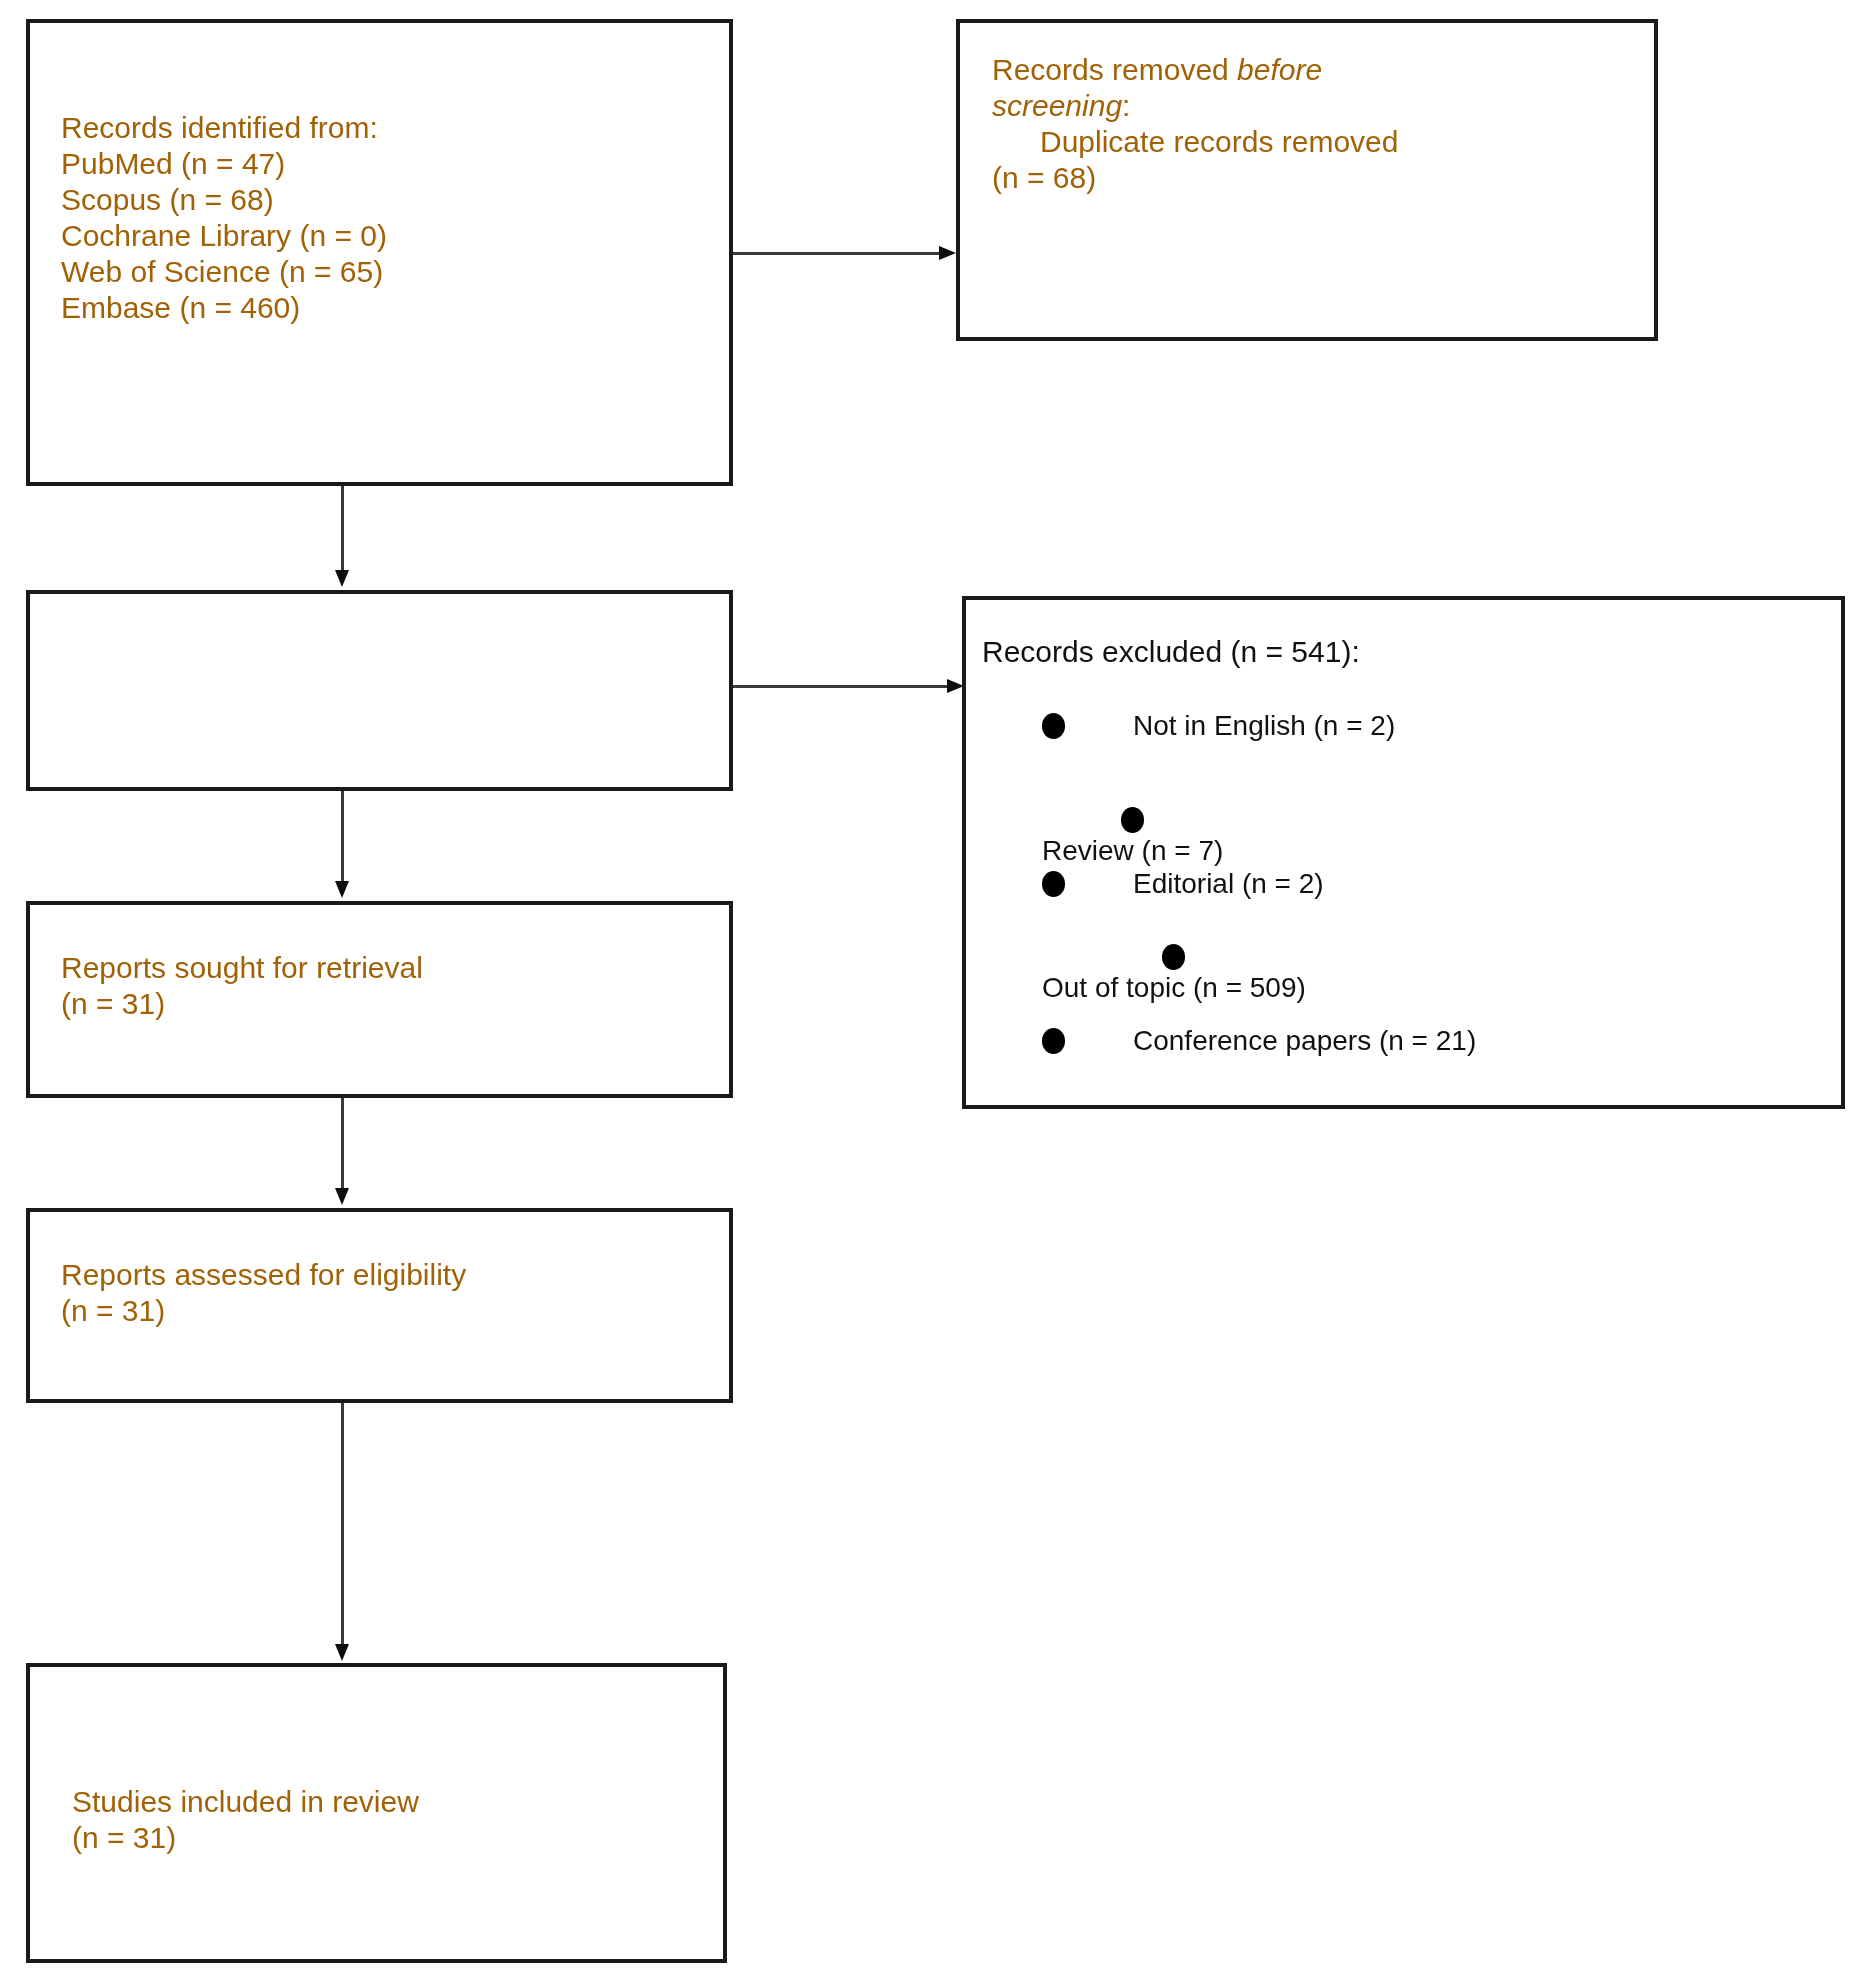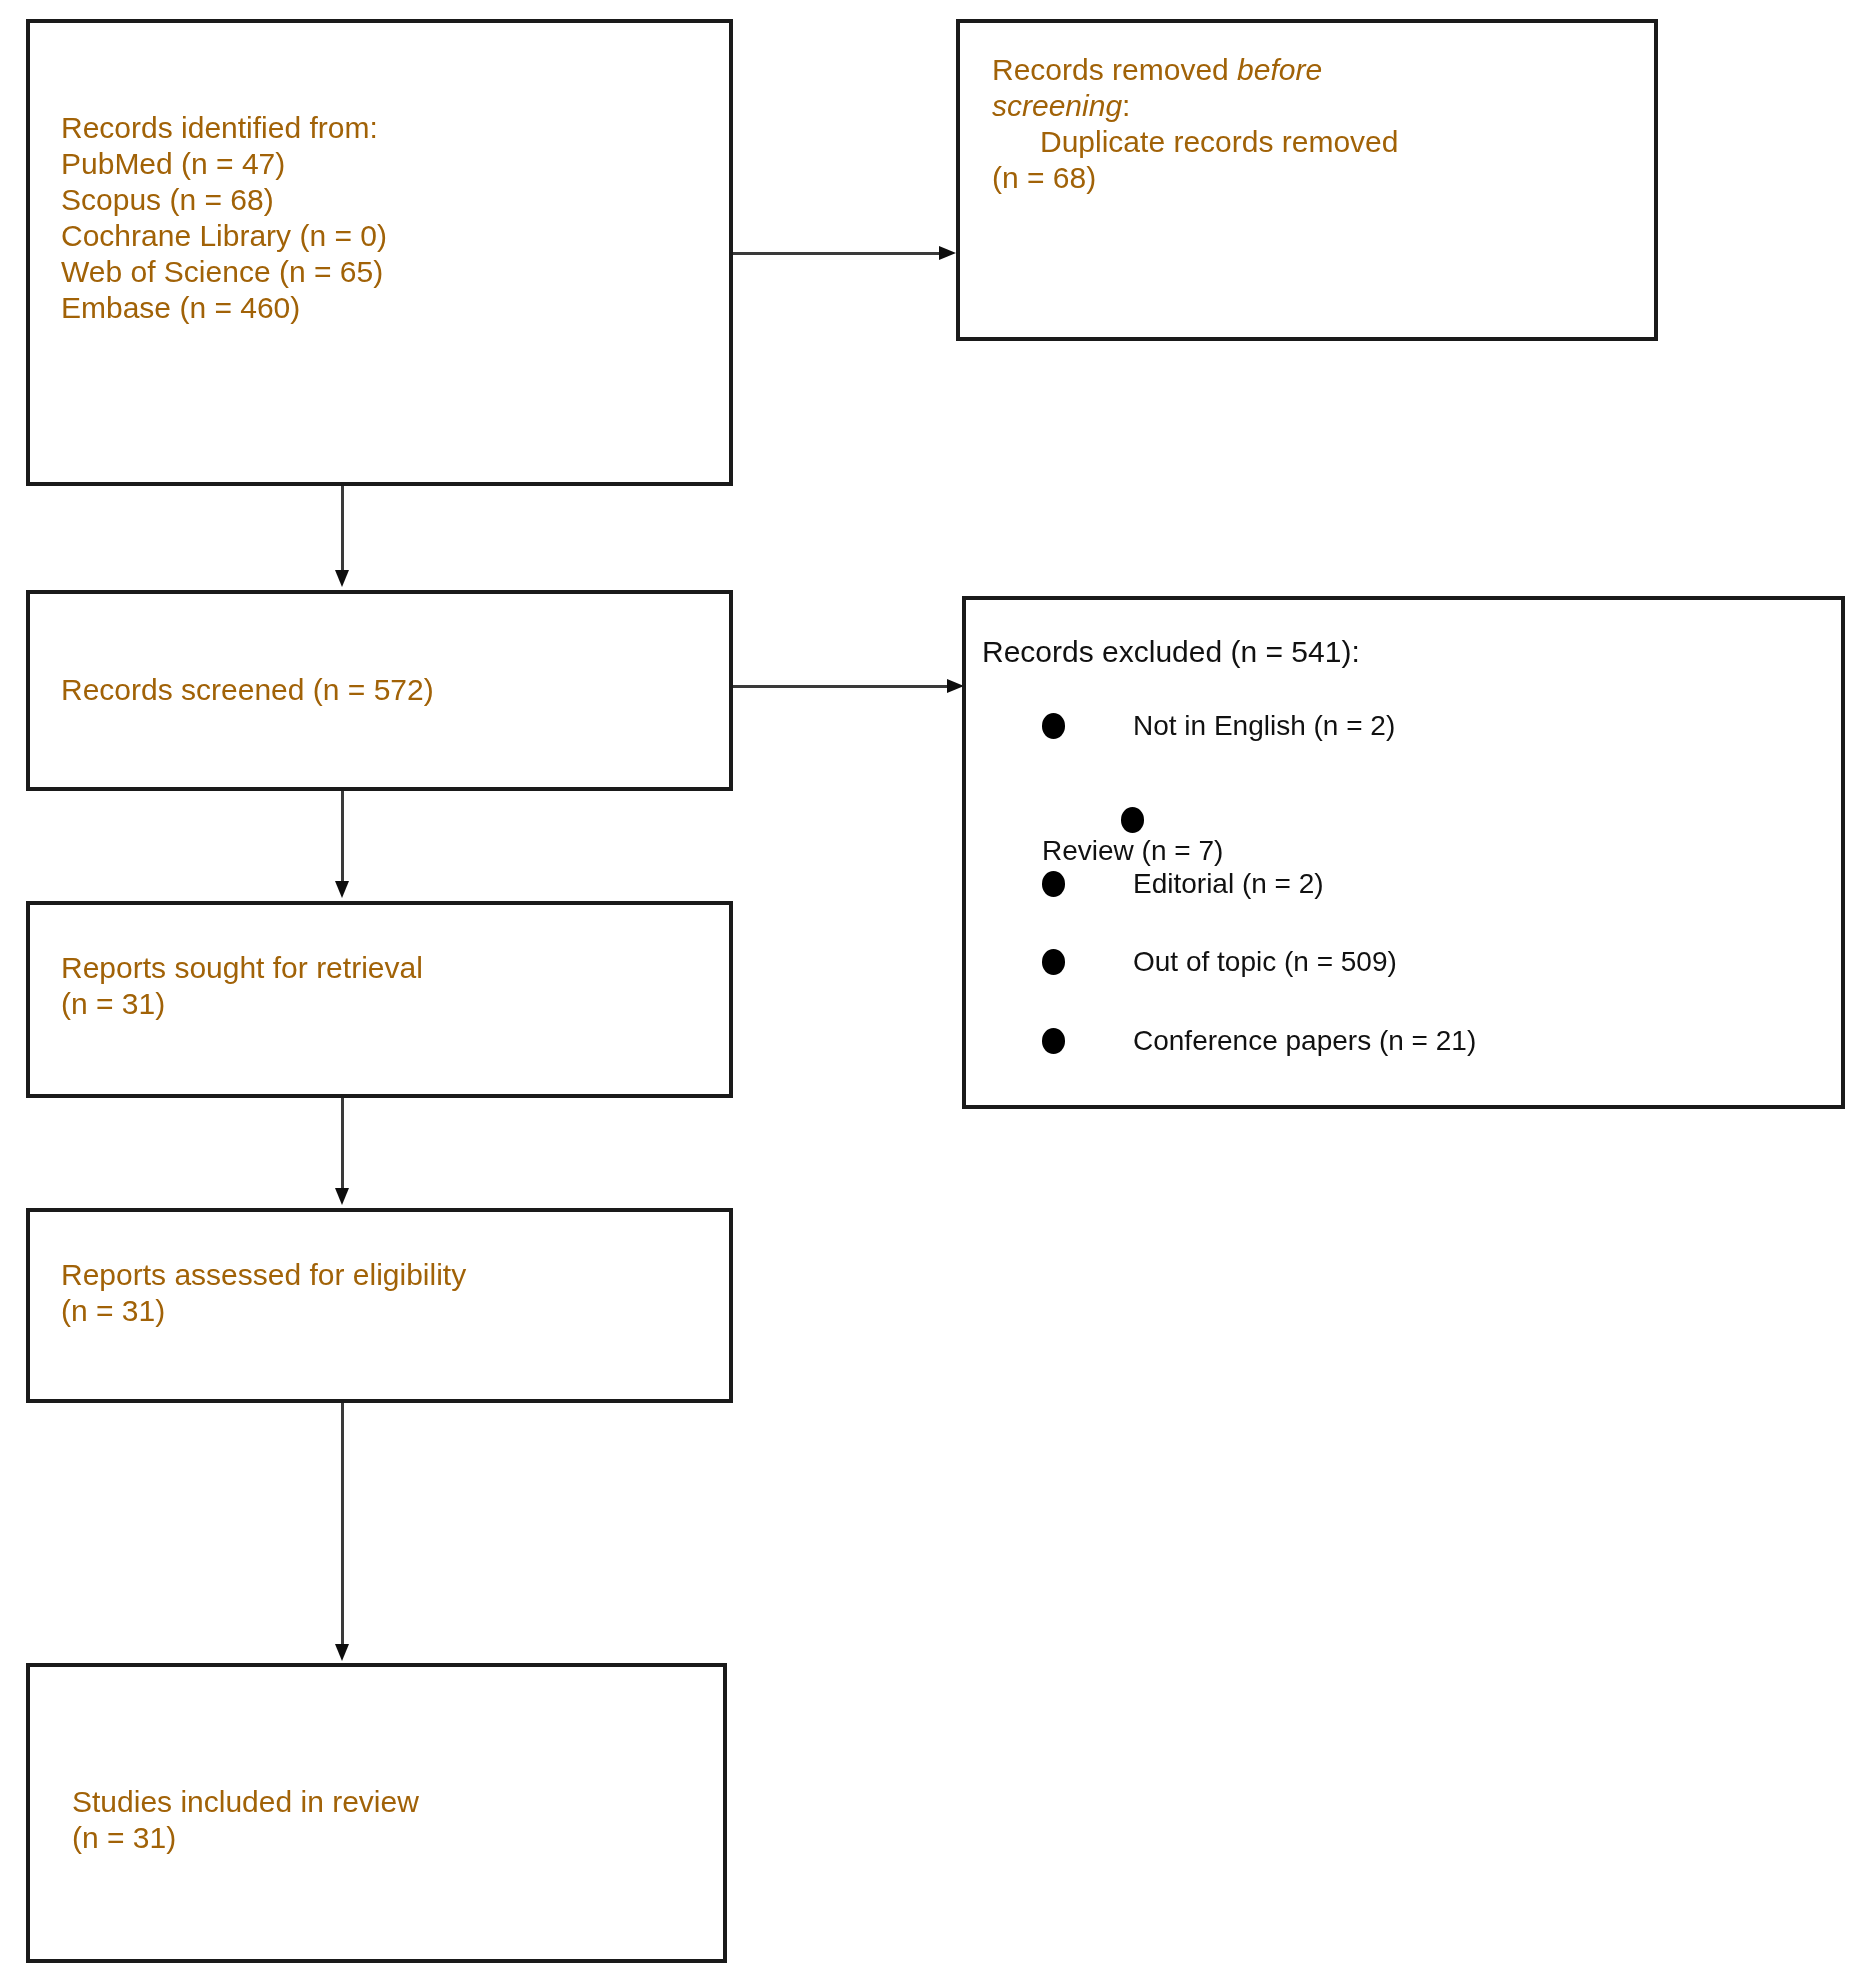--- a/index.html
+++ b/index.html
@@ -100,21 +100,20 @@
   <div class="box-text" style="left:992px; top:52px; width:649px;"><span>Records removed </span><span class="ital">before</span><br><span class="ital">screening</span><span>:</span><br><span class="indent-line">Duplicate records removed</span><span>(n = 68)</span></div>
 
   <div class="hline" style="left:733px; top:252px; width:209px;"></div>
   <div class="arrow-right" style="left:939px; top:246px;"></div>
 
   <div class="vline" style="left:341px; top:486px; height:86px;"></div>
   <div class="arrow-down" style="left:335px; top:570px;"></div>
 
   <div class="box" style="left:26px; top:590px; width:707px; height:201px;">
   </div>
-  <div class="box-text" style="left:61px; top:672px; width:643px;">Records screened (n = 572)</div>
 
   <div class="hline" style="left:733px; top:685px; width:217px;"></div>
   <div class="arrow-right" style="left:947px; top:679px;"></div>
 
   <div class="box" style="left:962px; top:596px; width:883px; height:513px;">
   </div>
   <div class="excl-head" style="left:982px; top:634px;">Records excluded (n = 541):</div>
 
   <div class="bullet-row" style="left:1042px; top:708px;">
     <span class="bullet-dot"></span>
@@ -124,21 +123,21 @@
   <div class="bullet-row" style="left:1042px; top:807px;flex-direction:column;">
     <span class="bullet-dot"></span>
     <span class="bullet-gap"></span>
     <span>Review (n = 7)</span>
   </div>
   <div class="bullet-row" style="left:1042px; top:866px;">
     <span class="bullet-dot"></span>
     <span class="bullet-gap"></span>
     <span>Editorial (n = 2)</span>
   </div>
-  <div class="bullet-row" style="left:1042px; top:944px;">
+  <div class="bullet-row" style="left:1042px; top:944px;flex-direction:column;">
     <span class="bullet-dot"></span>
     <span class="bullet-gap"></span>
     <span>Out of topic (n = 509)</span>
   </div>
   <div class="bullet-row" style="left:1042px; top:1023px;">
     <span class="bullet-dot"></span>
     <span class="bullet-gap"></span>
     <span>Conference papers (n = 21)</span>
   </div>
 

